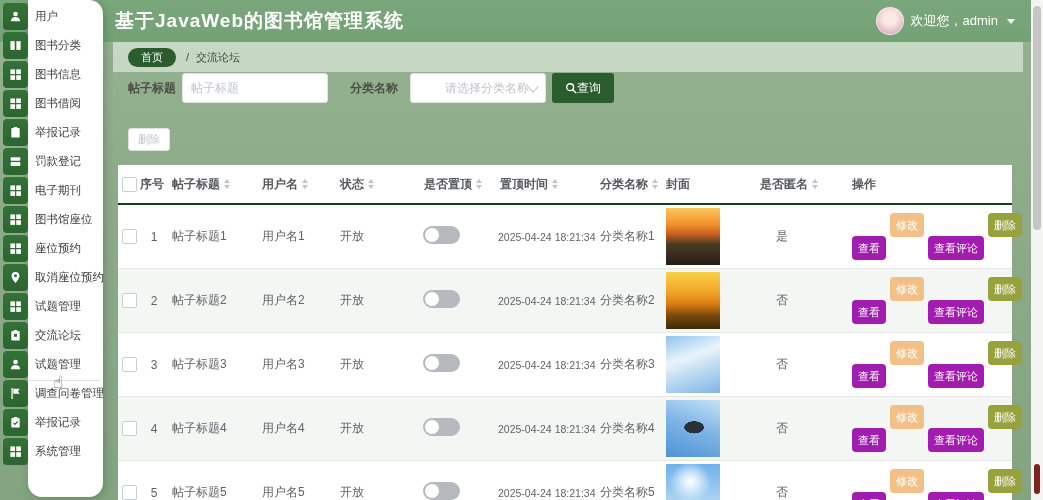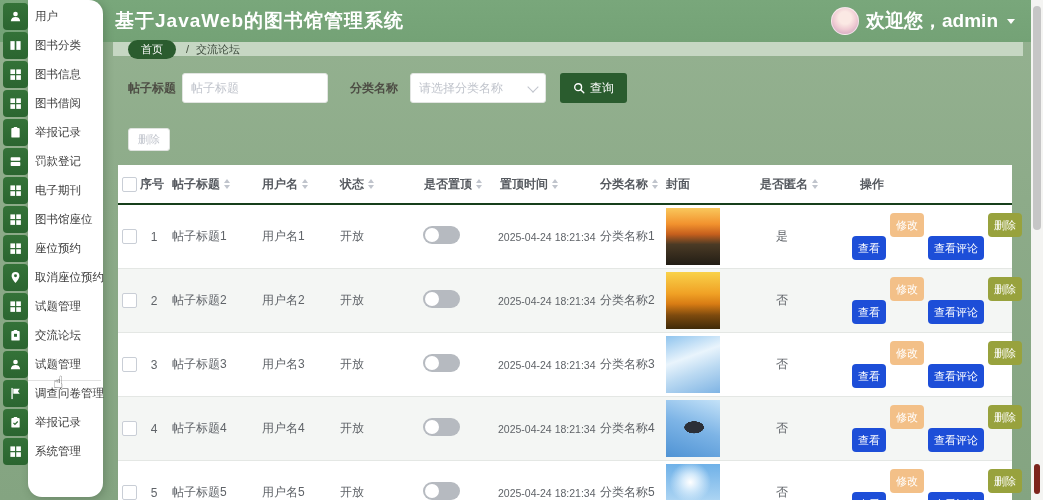--- a/index.html
+++ b/index.html
@@ -8,44 +8,44 @@
         background:linear-gradient(180deg,#95b291 0%,#8dab89 40%,#84a481 100%);}
 
   
   .topbar{position:absolute;left:0;top:0;width:1043px;height:42px;
           background:linear-gradient(180deg,#79a77b,#74a276);display:flex;align-items:center;}
   .app-title{margin-left:115px;color:#ffffff;font-size:19px;font-weight:bold;letter-spacing:1px;}
   .user-menu{position:absolute;right:28px;top:0;height:42px;display:flex;align-items:center;gap:7px;cursor:pointer;}
   .avatar{width:26px;height:26px;border-radius:50%;
           background:radial-gradient(circle at 50% 38%,#fbe9e4 0 30%,#f0cdd4 55%,#d9aec4 80%,#c497b3);
           border:1px solid rgba(255,255,255,.6);}
-  .welcome{color:#ffffff;font-size:19px;font-weight:bold;}
+  .welcome{color:#ffffff;font-size:13px;}
   .caret-dn{width:0;height:0;border-left:4px solid transparent;border-right:4px solid transparent;border-top:5px solid #ffffff;margin-left:2px;}
 
   
-  .crumb-bar{position:absolute;left:113px;right:20px;top:42px;height:14px;background:#c6d7c3;
+  .crumb-bar{position:absolute;left:113px;right:20px;top:42px;height:30px;background:#c6d7c3;
              display:flex;align-items:center;}
   .crumb-home{margin-left:15px;background:#2a5c2e;color:#fff;font-size:11px;padding:2px 13px;border-radius:10px;cursor:pointer;}
   .crumb-sep{margin:0 7px 0 10px;color:#44503f;font-size:11px;}
   .crumb-cur{color:#3c4a3c;font-size:11px;}
 
   
   .filters{position:absolute;left:128px;top:72px;display:flex;align-items:center;height:32px;}
   .f-label{font-size:12px;color:#4d4d44;font-weight:bold;margin-right:6px;}
   .f-input{width:128px;height:28px;background:#fff;border:1px solid #e2e5e2;border-radius:3px;
            font-size:12px;color:#333;padding:0 8px;outline:none;}
   .f-input::placeholder{color:#c0c4cc;}
   .f-select{width:118px;height:28px;background:#fff;border:1px solid #e2e5e2;border-radius:3px;margin-left:6px;
             display:flex;align-items:center;justify-content:space-between;padding:0 8px;cursor:pointer;}
-  .f-select .ph{font-size:12px;color:#c0c4cc;}
+  .f-select .ph{font-size:12px;color:#c0c4cc;margin-left:26px;}
   .chev{width:7px;height:7px;border-right:1.5px solid #c0c4cc;border-bottom:1.5px solid #c0c4cc;
         transform:rotate(45deg);margin-top:-3px;}
   .gap{width:22px;}
-  .btn-search{margin-left:14px;height:30px;background:#2a5c2e;border:none;border-radius:3px;color:#fff;
-              font-size:12px;display:flex;align-items:center;gap:5px;padding:0 13px;cursor:pointer;}
+  .btn-search{margin-left:6px;height:30px;background:#2a5c2e;border:none;border-radius:3px;color:#fff;
+              font-size:12px;display:flex;align-items:center;padding:0 13px;cursor:pointer;}
 
   
   .btn-del-top{position:absolute;left:128px;top:128px;height:23px;padding:0 9px;background:#fff;
                border:1px solid #dfe3df;border-radius:3px;font-size:11px;color:#c0c4cc;cursor:pointer;}
 
   
   .panel{position:absolute;left:118px;top:165px;width:894px;height:360px;background:#ffffff;}
   .trow{display:grid;grid-template-columns:22px 28px 90px 78px 84px 76px 100px 66px 94px 88px 1fr;
         align-items:center;}
   .head-row{height:38px;border-bottom:2px solid #173f1b;}
@@ -68,21 +68,21 @@
   .toggle .knob{position:absolute;left:2px;top:2px;width:14px;height:14px;border-radius:50%;background:#fff;}
   .cover{width:54px;height:57px;}
   .cover-1{background:linear-gradient(180deg,#f9c85c 0%,#f2922e 28%,#c65f1d 46%,#4a3a25 64%,#221d15 100%);}
   .cover-2{background:linear-gradient(180deg,#f9d24a 0%,#f0a125 38%,#d87c14 56%,#7d4a0e 76%,#3f2a08 100%);}
   .cover-3{background:linear-gradient(160deg,#8fc4ee 0%,#e9f4fc 38%,#bcdaf2 62%,#7fb4e4 100%);}
   .cover-4{background:radial-gradient(ellipse 16px 10px at 52% 48%,#2b2f38 0 60%,transparent 62%),
            linear-gradient(200deg,#c4e2f8 0%,#7db4e6 48%,#4f93d4 100%);}
   .cover-5{background:radial-gradient(circle at 45% 32%,#ffffff 0%,#d6ebfb 16%,rgba(255,255,255,0) 42%),
            linear-gradient(180deg,#6fb1e8 0%,#a8d2f2 60%,#e2f0fb 100%);}
   .btn{height:24px;border:none;border-radius:4px;color:#fff;font-size:11px;padding:0 6px;cursor:pointer;white-space:nowrap;}
-  .btn-view,.btn-comments{background:#1d4ed8;margin-top:23px;}
+  .btn-view,.btn-comments{background:#a21caf;margin-top:23px;}
   .btn-edit{background:#f3c088;}
   .btn-delete{background:#98a23d;}
 
   
   .sidebar{position:absolute;left:0;top:0;bottom:3px;width:103px;z-index:10;}
   .side-panel{position:absolute;left:28px;top:0;right:0;bottom:0;background:#ffffff;
               border-radius:0 14px 14px 14px;box-shadow:2px 2px 8px rgba(30,50,30,.25);}
   .side-list{position:relative;margin:0;padding:2px 0 0 0;list-style:none;}
   .side-item{height:29px;display:flex;align-items:center;cursor:pointer;}
   .tile{width:25px;height:27px;margin-left:3px;border-radius:4px;background:linear-gradient(180deg,#347238,#2b6530);
@@ -187,21 +187,21 @@
           </span>
         </div>
       <div class="cell th">封面</div>
       <div class="cell th">
           <span>是否匿名</span>
           <span class="sort-ic">
             <i class="up"></i>
             <i class="dn"></i>
           </span>
         </div>
-      <div class="cell th" style="padding-left:8px;margin-left:8px;">操作</div>
+      <div class="cell th" style="padding-left:8px;">操作</div>
     </div>
 
     <div class="trow body-row">
       <div class="cell c-sel">
           <span class="checkbox"></span>
         </div>
       <div class="cell c-idx">1</div>
       <div class="cell">帖子标题1</div>
       <div class="cell">用户名1</div>
       <div class="cell">开放</div>

